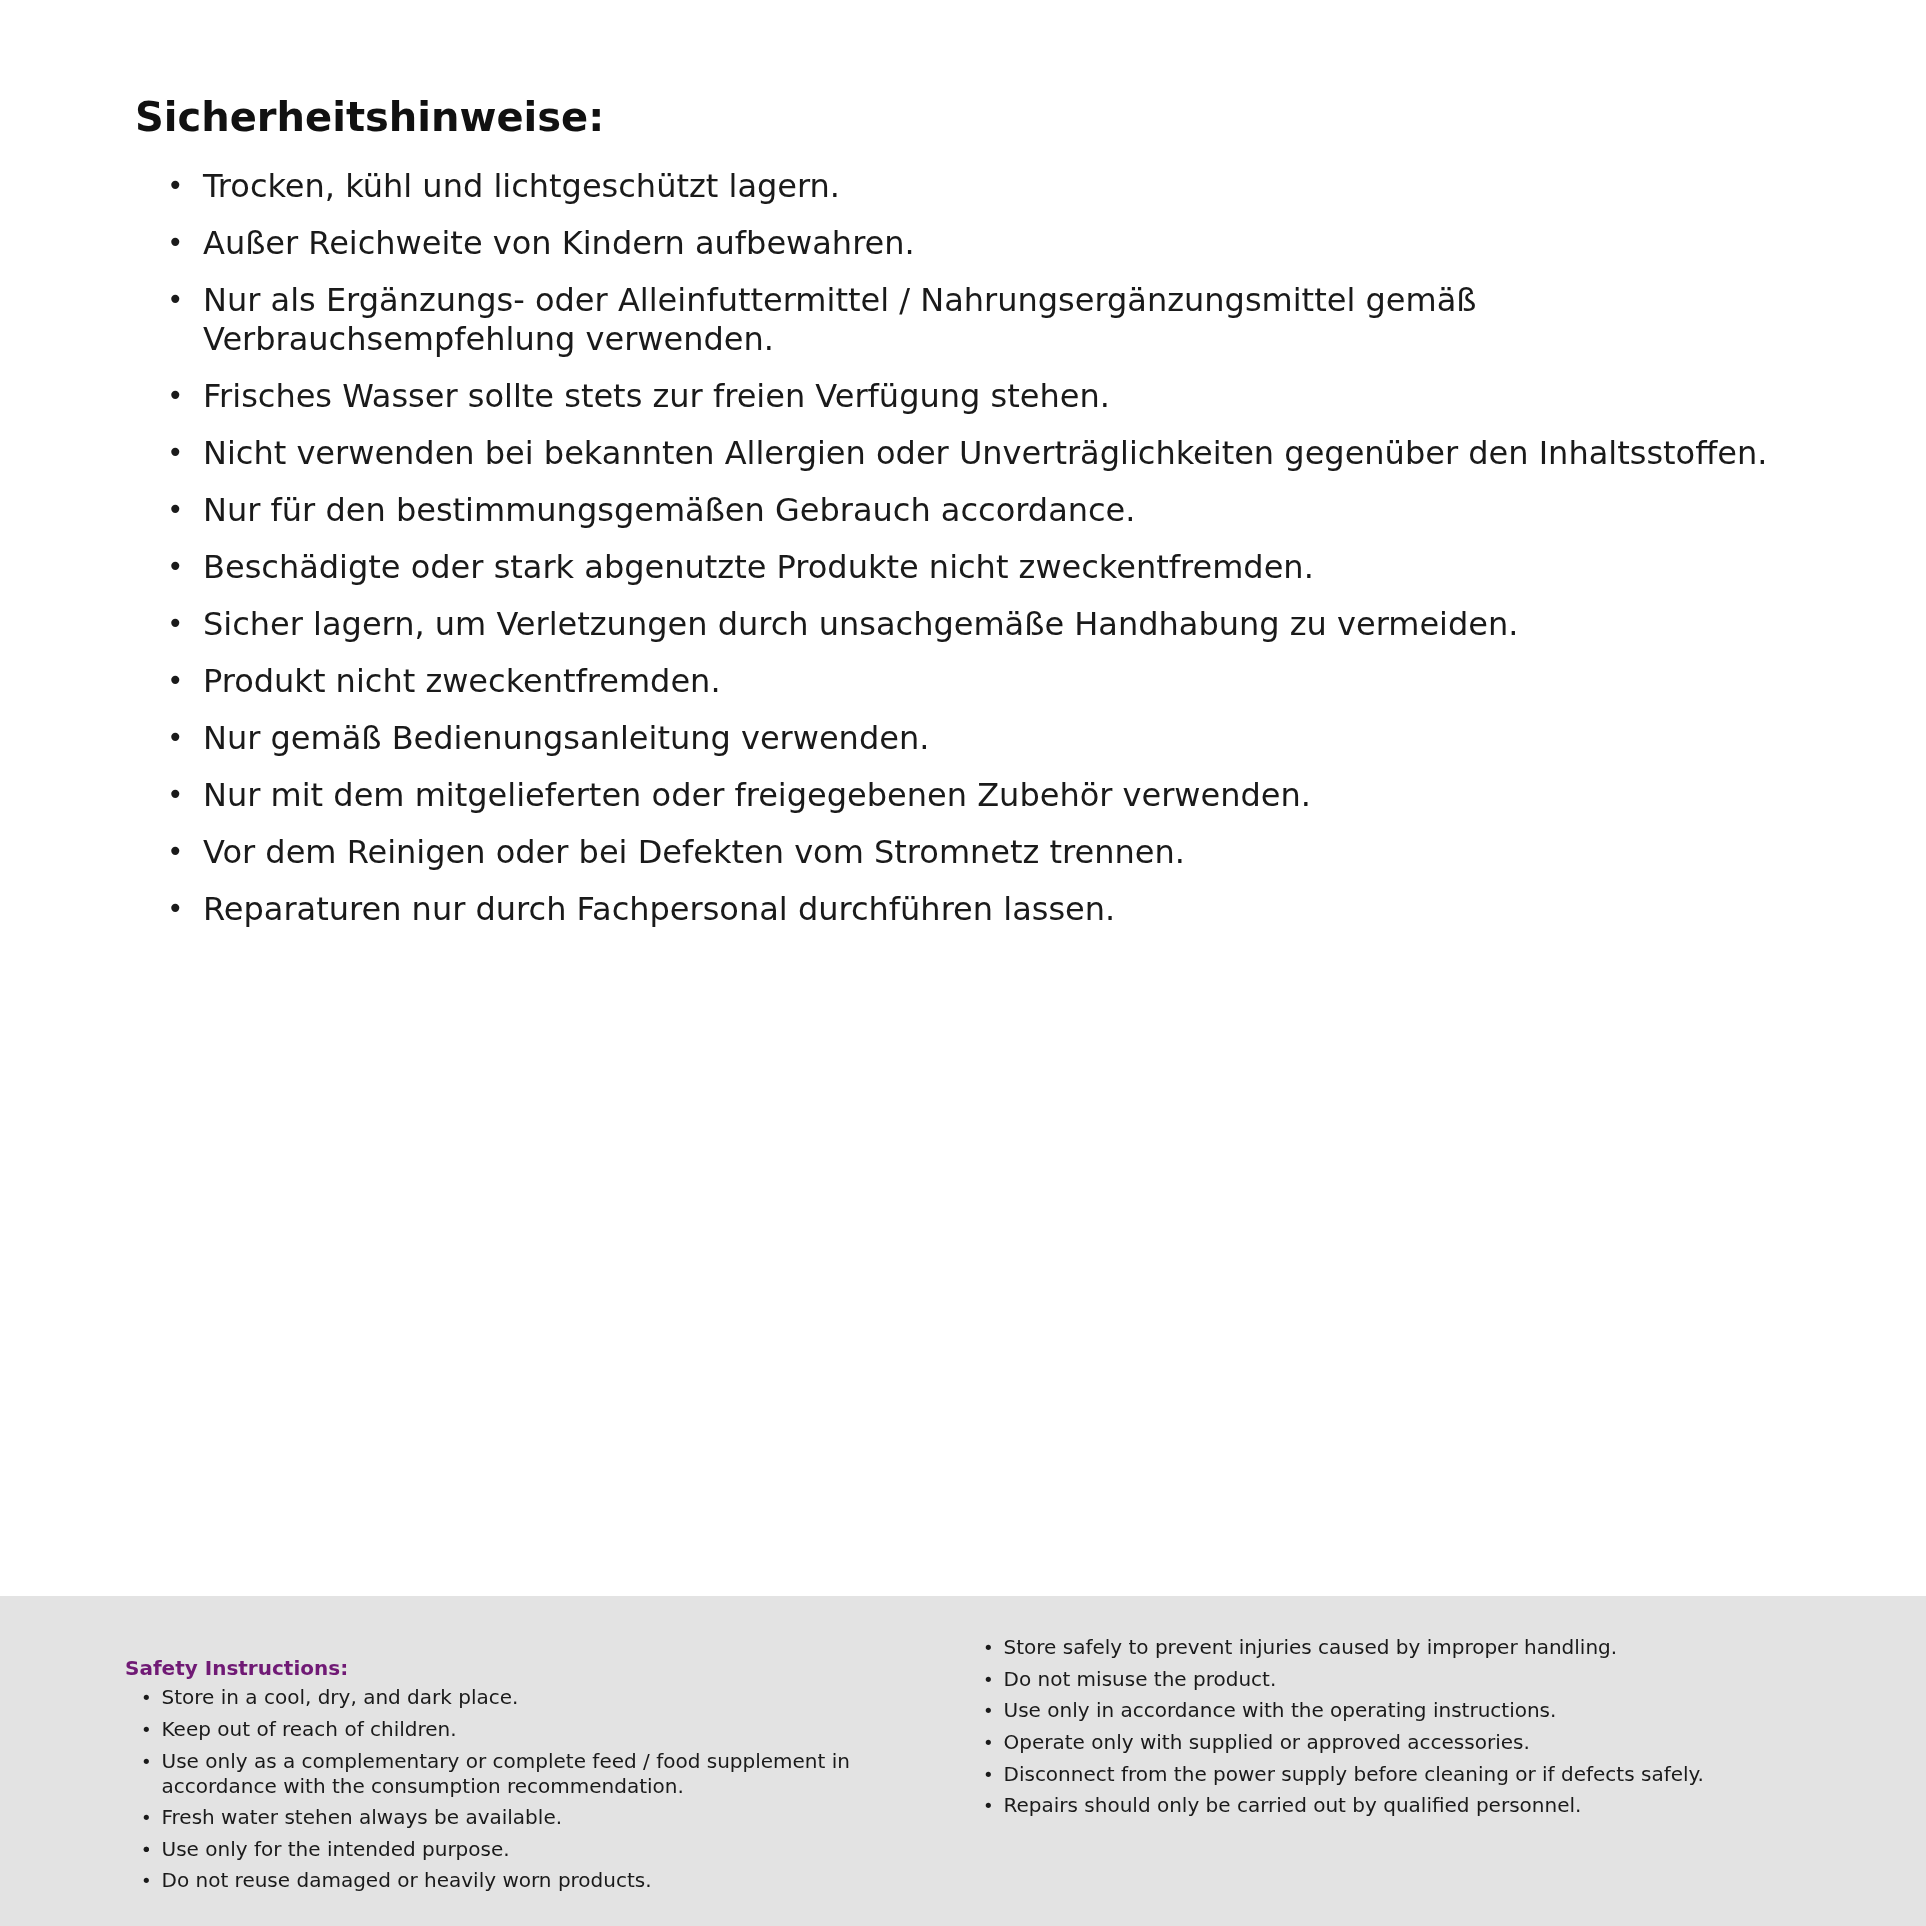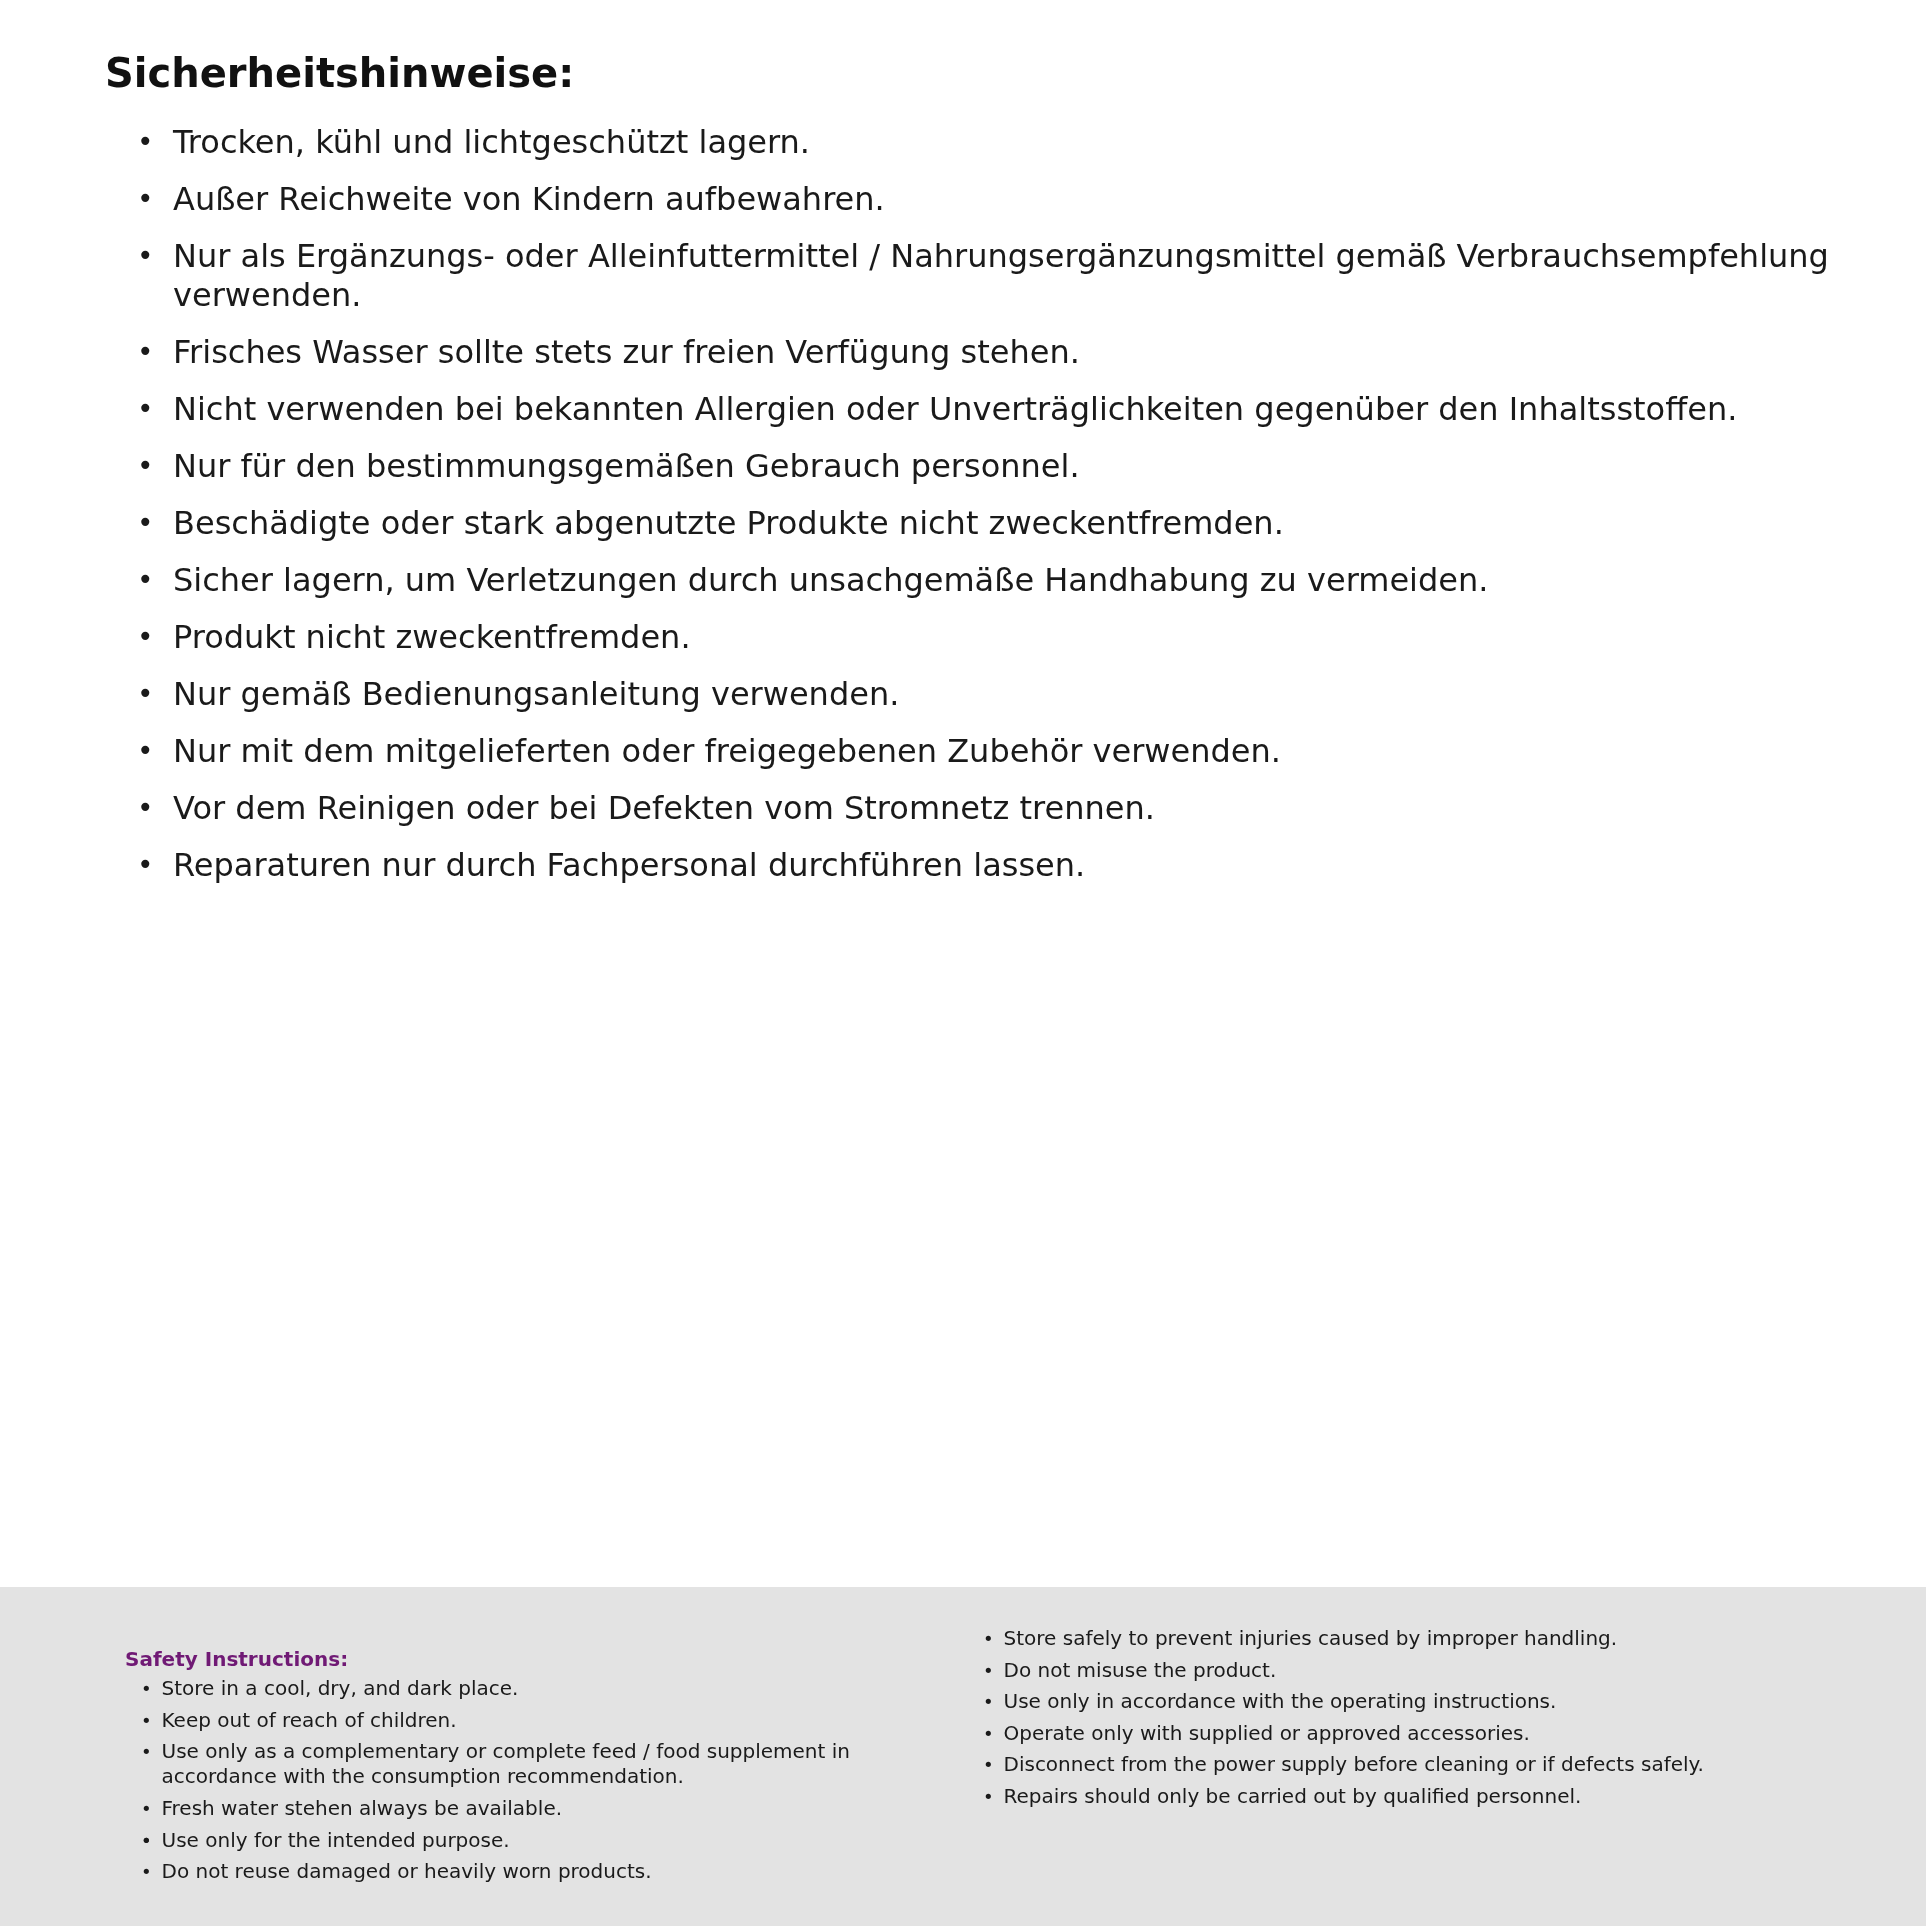--- a/index.html
+++ b/index.html
@@ -18,23 +18,24 @@
     position: relative;
     width: 1926px;
     height: 1926px;
     display: flex;
     flex-direction: column;
   }
 
   
   .de-section {
     background: #ffffff;
-    padding: 51px 77px 0 47px;
+    padding: 51px 77px 0 77px;
     box-sizing: border-box;
     height: 1587px;
+    margin-top: 44px;
   }
   .de-title {
     font-size: 40px;
     font-weight: bold;
     color: #111111;
     letter-spacing: 0px;
     margin: 0 0 28px 58px;
     line-height: 1.1;
   }
   .de-list {
@@ -120,21 +121,21 @@
 <div class="page">
 
   <section class="de-section">
     <h1 class="de-title">Sicherheitshinweise:</h1>
     <ul class="de-list">
       <li><span class="bullet">•</span><span>Trocken, kühl und lichtgeschützt lagern.</span></li>
       <li><span class="bullet">•</span><span>Außer Reichweite von Kindern aufbewahren.</span></li>
       <li><span class="bullet">•</span><span>Nur als Ergänzungs- oder Alleinfuttermittel / Nahrungsergänzungsmittel gemäß Verbrauchsempfehlung verwenden.</span></li>
       <li><span class="bullet">•</span><span>Frisches Wasser sollte stets zur freien Verfügung stehen.</span></li>
       <li><span class="bullet">•</span><span>Nicht verwenden bei bekannten Allergien oder Unverträglichkeiten gegenüber den Inhaltsstoffen.</span></li>
-      <li><span class="bullet">•</span><span>Nur für den bestimmungsgemäßen Gebrauch personnel.</span></li>
+      <li><span class="bullet">•</span><span>Nur für den bestimmungsgemäßen Gebrauch accordance.</span></li>
       <li><span class="bullet">•</span><span>Beschädigte oder stark abgenutzte Produkte nicht zweckentfremden.</span></li>
       <li><span class="bullet">•</span><span>Sicher lagern, um Verletzungen durch unsachgemäße Handhabung zu vermeiden.</span></li>
       <li><span class="bullet">•</span><span>Produkt nicht zweckentfremden.</span></li>
       <li><span class="bullet">•</span><span>Nur gemäß Bedienungsanleitung verwenden.</span></li>
       <li><span class="bullet">•</span><span>Nur mit dem mitgelieferten oder freigegebenen Zubehör verwenden.</span></li>
       <li><span class="bullet">•</span><span>Vor dem Reinigen oder bei Defekten vom Stromnetz trennen.</span></li>
       <li><span class="bullet">•</span><span>Reparaturen nur durch Fachpersonal durchführen lassen.</span></li>
     </ul>
   </section>
 

